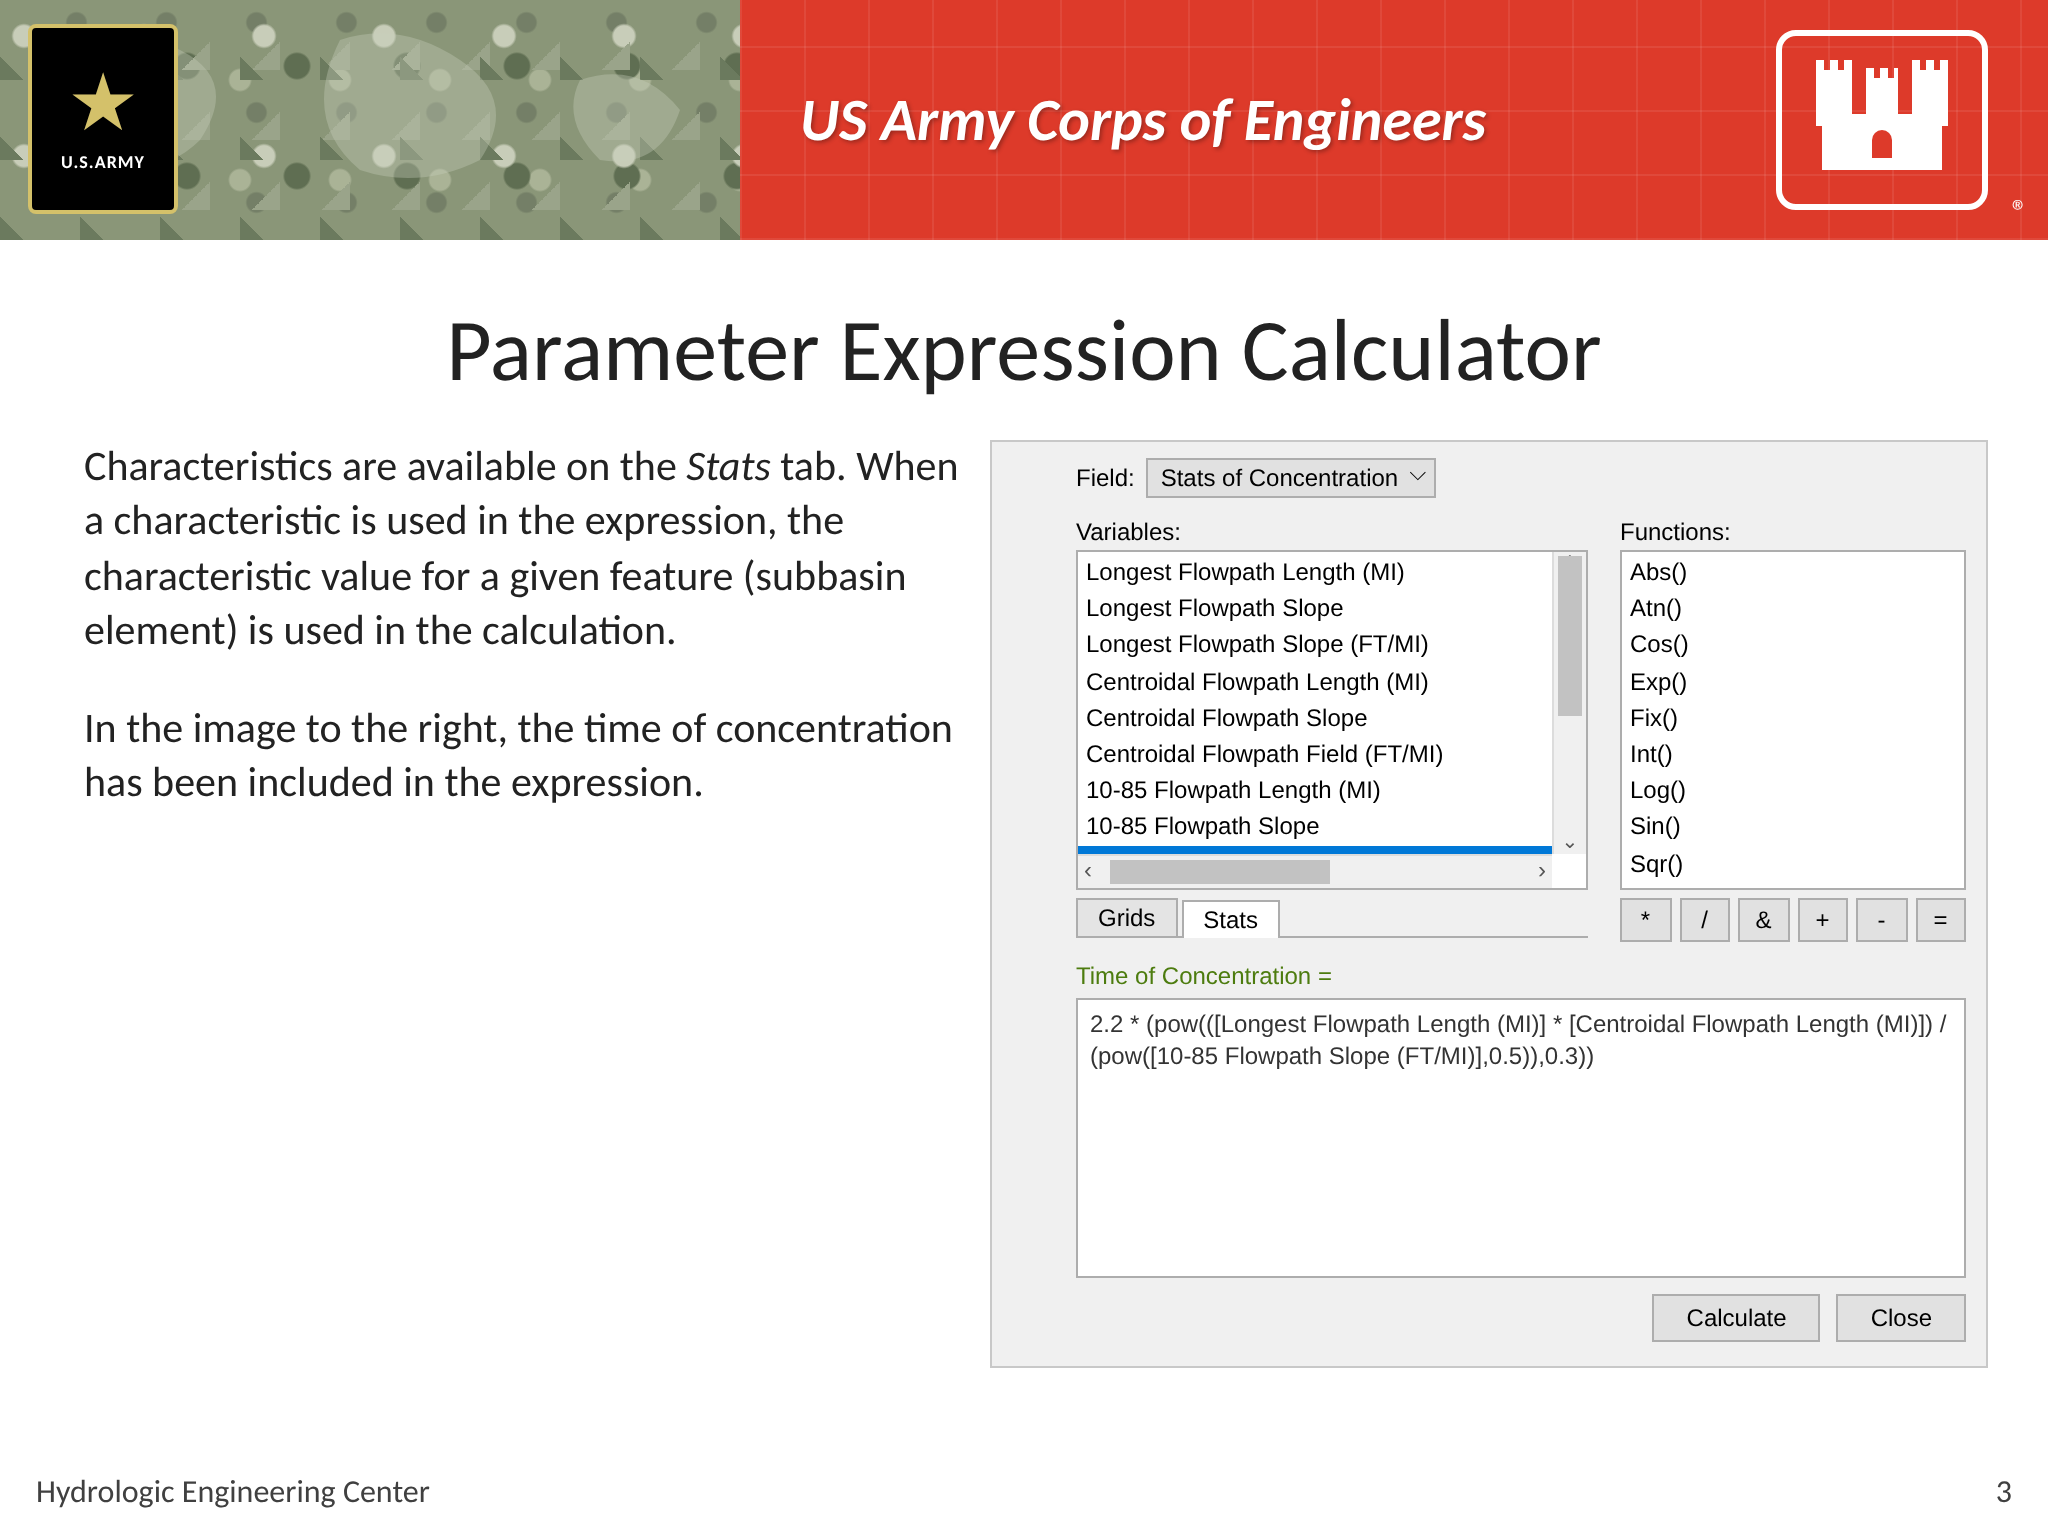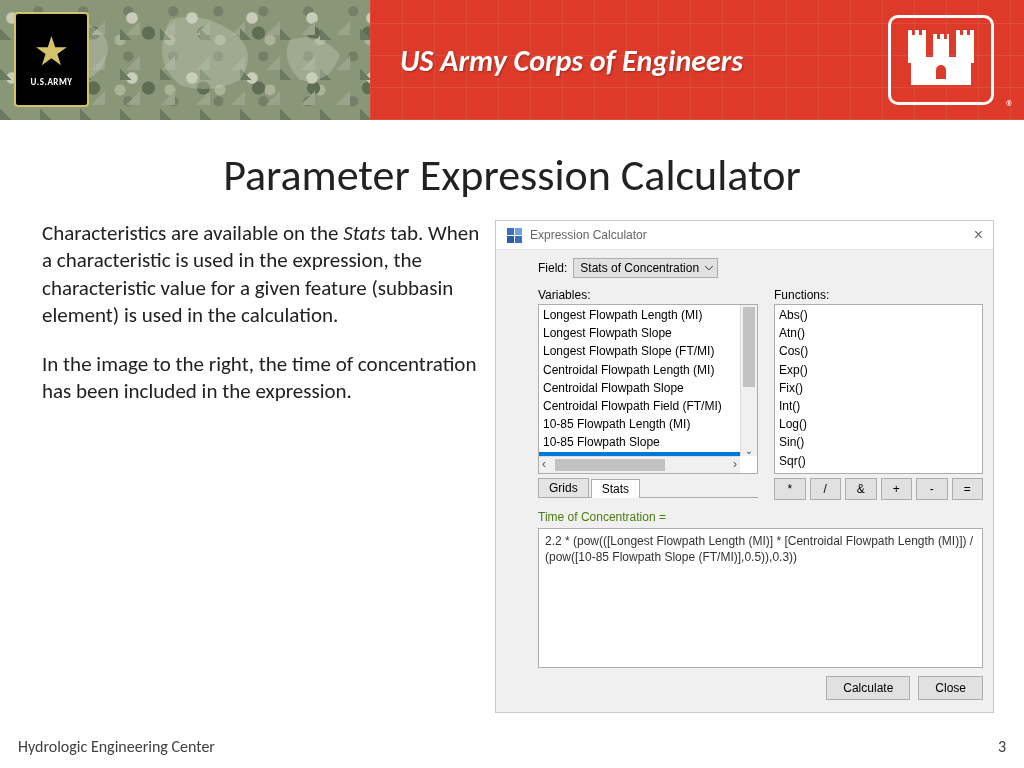--- a/index.html
+++ b/index.html
@@ -48,21 +48,21 @@
   .dlg-icon span { width:7px; height:7px; margin:0.5px; background:#3a6fc4; }
   .dlg-icon span:nth-child(2){ background:#6fa1e0; } .dlg-icon span:nth-child(3){ background:#2a5ca8; }
   .dlg-title-text { color:#666; }
   .dlg-close { margin-left:auto; color:#666; font-size:16px; cursor:pointer; }
   .dlg-body { padding: 8px 10px; display:flex; flex-direction:column; flex:1;margin-left:32px; }
   .field-row { display:flex; align-items:center; gap:6px; margin-bottom:6px; }
   .field-select { background:#e1e1e1; border:1px solid #adadad; padding:2px 18px 2px 6px; font-size:12px; position:relative; }
   .field-select::after { content:"⌵"; position:absolute; right:4px; top:1px; font-size:11px; }
   .two-col { display:flex; gap:16px; }
   .col { display:flex; flex-direction:column; }
-  .col-vars { width: 220px; }
+  .col-vars { width: 256px; }
   .col-funcs { flex:1; }
   .col-label { margin:4px 0 2px; }
   .listbox { background:#fff; border:1px solid #adadad; height: 170px; overflow:hidden; position:relative; }
   .listbox-inner { padding:1px 0; }
   .lb-item { padding:1px 4px; white-space:nowrap; overflow:hidden; text-overflow:clip; font-size:12px; line-height:1.35; }
   .lb-item.sel { background:#0078d7; color:#fff; }
   .var-scroll-v { position:absolute; right:0; top:0; bottom:17px; width:17px; background:#f0f0f0; border-left:1px solid #dcdcdc; }
   .var-scroll-v .thumb { position:absolute; left:2px; right:2px; top:2px; height:80px; background:#c2c2c2; }
   .var-scroll-v::before { content:"⌃"; position:absolute; top:0; left:0; right:0; text-align:center; font-size:10px; color:#555; }
   .var-scroll-v::after { content:"⌄"; position:absolute; bottom:0; left:0; right:0; text-align:center; font-size:10px; color:#555; }
@@ -114,30 +114,20 @@
 
 <h1 class="slide-title">Parameter Expression Calculator</h1>
 
 <div class="content">
   <div class="left-text">
     <p><span>Characteristics are available on the </span><span class="italic">Stats</span><span> tab. When a characteristic is used in the expression, the characteristic value for a given feature (subbasin element) is used in the calculation.</span></p>
     <p>In the image to the right, the time of concentration has been included in the expression.</p>
   </div>
 
   <div class="dialog">
-    <div class="dlg-title">
-      <span class="dlg-icon">
-          <span></span>
-          <span></span>
-          <span></span>
-          <span></span>
-        </span>
-      <span class="dlg-title-text">Expression Calculator</span>
-      <span class="dlg-close">×</span>
-    </div>
     <div class="dlg-body">
       <div class="field-row">
         <span>Field:</span>
         <span class="field-select">Stats of Concentration</span>
       </div>
       <div class="two-col">
         <div class="col col-vars">
           <span class="col-label">Variables:</span>
           <div class="listbox">
             <div class="listbox-inner" id="vars-list">

